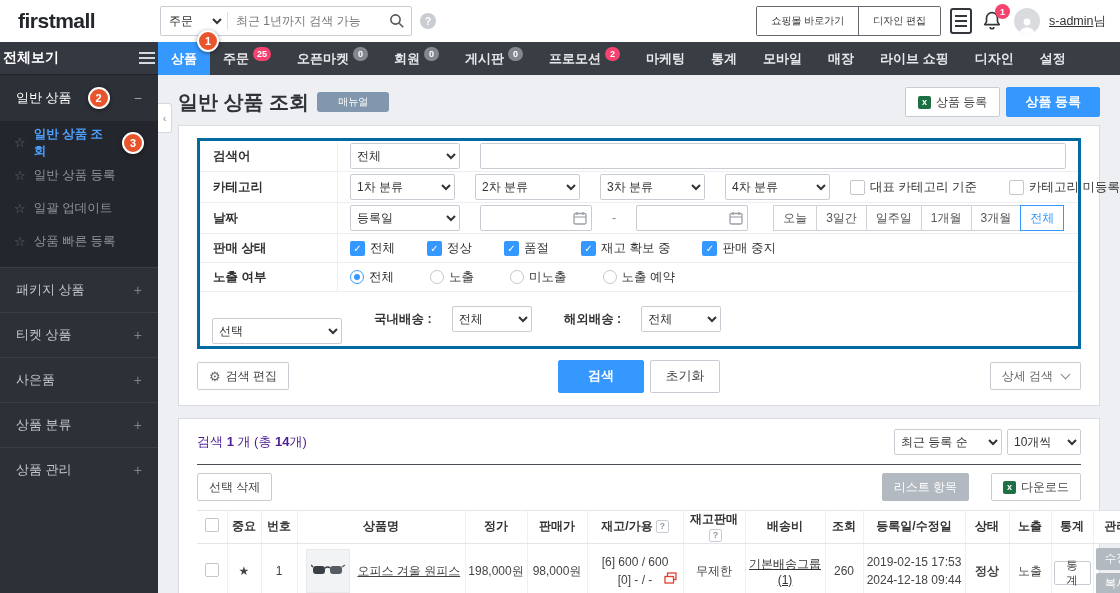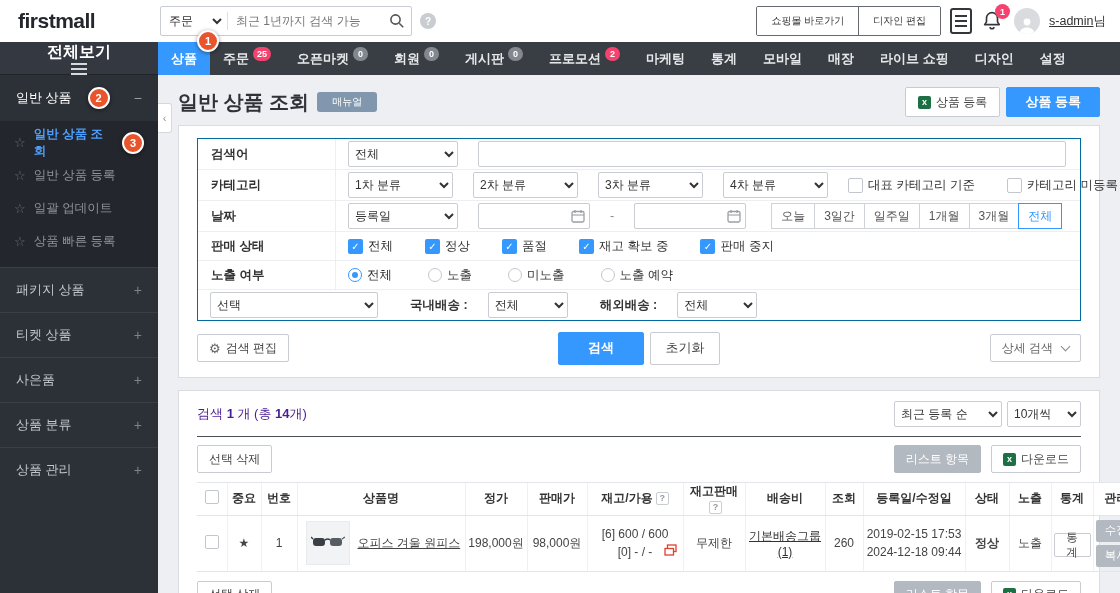--- a/index.html
+++ b/index.html
@@ -25,21 +25,21 @@
   .badge-dot { position:absolute; top:-4px; right:-5px; min-width:15px; height:15px; border-radius:8px; background:#f5426e; color:#fff; font-size:9px; font-weight:bold; display:flex; align-items:center; justify-content:center; padding:0 3px; }
   .avatar { width:26px; height:26px; border-radius:50%; background:#d9dbde; display:flex; align-items:flex-end; justify-content:center; overflow:hidden; }
   .username { font-size:12.5px; color:#333; }
   .username b { font-weight:normal; text-decoration:underline; }
 
   
   .shell { display:flex; height:551px; }
 
   
   .sidebar { width:158px; background:#2c3037; color:#b6bac1; flex-shrink:0; display:flex; flex-direction:column; }
-  .side-head { height:33px; background:#343841; border-bottom:1px solid #202329; display:flex; align-items:center; justify-content:space-between; padding:0 3px; color:#fff; font-weight:bold; font-size:16px; flex-shrink:0;flex-direction:column; }
+  .side-head { height:33px; background:#343841; border-bottom:1px solid #202329; display:flex; align-items:center; justify-content:space-between; padding:0 3px; color:#fff; font-weight:bold; font-size:14px; flex-shrink:0; }
   .burger { display:flex; flex-direction:column; gap:3px; width:16px; cursor:pointer; }
   .burger i { height:2px; background:#d6d9dd; display:block; }
   .side-group { height:46px; display:flex; align-items:center; padding:0 16px; color:#fff; font-size:13px; position:relative; cursor:pointer; }
   .side-group .minus { margin-left:auto; color:#9aa0a8; font-size:14px; }
   .step-badge { width:22px; height:22px; border-radius:50%; background:#e8552d; border:2px solid #fff; box-shadow:0 1px 4px rgba(0,0,0,.45); color:#fff; font-size:11px; font-weight:bold; display:flex; align-items:center; justify-content:center; flex-shrink:0; }
   .side-group .step-badge { margin-left:16px; }
   .submenu { background:#23262c; padding:5px 0 9px; }
   .sub-item { height:33px; display:flex; align-items:center; padding:0 14px; gap:8px; font-size:12.5px; color:#8f959d; cursor:pointer; }
   .sub-item .star { color:#686e77; font-size:13px; }
   .sub-item.active { color:#4d9ffb; font-weight:bold; }
@@ -55,35 +55,35 @@
   .nav-badge { margin-left:4px; min-width:15px; height:14px; border-radius:8px; font-size:9px; font-weight:bold; color:#fff; display:flex; align-items:center; justify-content:center; padding:0 4px; position:relative; top:-5px; }
   .nav-badge.pink { background:#f5426e; }
   .nav-badge.gray { background:#83878f; }
   .nav-tab .step-badge { position:absolute; top:-12px; right:-9px; z-index:9; }
 
   .content { flex:1; padding:8px 20px 0 20px; position:relative; overflow:hidden; }
   .collapse-tab { position:absolute; left:0; top:28px; width:14px; height:30px; background:#fff; border:1px solid #d5d8dc; border-left:none; border-radius:0 3px 3px 0; color:#8d929a; font-size:11px; display:flex; align-items:center; justify-content:center; cursor:pointer; }
 
   .title-row { display:flex; align-items:center; height:38px; }
   .page-title { font-size:20px; font-weight:bold; color:#2f3237; }
-  .manual-badge { margin-left:8px; background:#8197ad; color:#fff; font-size:10px; padding:3px 15px; border-radius:3px; cursor:pointer; }
+  .manual-badge { margin-left:8px; background:#8197ad; color:#fff; font-size:10px; padding:3px 21px; border-radius:3px; cursor:pointer; }
   .title-actions { margin-left:auto; display:flex; gap:6px; }
   .btn { display:inline-flex; align-items:center; justify-content:center; gap:5px; border:1px solid #c8ccd2; background:#fff; color:#444; font-size:12px; height:30px; padding:0 12px; border-radius:2px; cursor:pointer; }
   .btn.primary { background:#3598fe; border-color:#3598fe; color:#fff; font-size:13px; font-weight:bold; padding:0 18px; }
   .excel-ic { width:13px; height:13px; background:#1d7044; border-radius:2px; color:#fff; font-size:9px; font-weight:bold; display:flex; align-items:center; justify-content:center; line-height:1; }
 
   
   .panel { background:#fff; border:1px solid #d9dce1; margin-top:4px; padding:12px 18px; }
-  .ftable { border:1px solid #0369a1; }
+  .ftable { border:3px solid #0369a1; }
   .frow { display:flex; align-items:center; min-height:29px; border-bottom:1px solid #eceef1; }
   .frow:last-child { border-bottom:none; }
   .flabel { width:138px; align-self:stretch; display:flex; align-items:center; padding:0 13px; font-size:12.5px; font-weight:bold; color:#333; border-right:1px solid #eceef1; flex-shrink:0; }
   .fval { flex:1; display:flex; align-items:center; gap:20px; padding:2px 12px; font-size:12.5px; flex-wrap:nowrap; }
   select.ctl { height:26px; border:1px solid #c9cdd3; border-radius:2px; font-size:12px; color:#333; background:#fff; padding:0 2px; }
-  .w110 { width:110px; } .w105 { width:105px; } .w150 { width:168px; } .w80 { width:80px; }
+  .w110 { width:110px; } .w105 { width:105px; } .w150 { width:130px;margin-top:24px; } .w80 { width:80px; }
   input.ctl-text { height:26px; border:1px solid #c9cdd3; border-radius:2px; font-size:12px; padding:0 8px; flex:1; max-width:588px; }
   .date-box { position:relative; width:112px; }
   .date-box input { width:100%; height:26px; border:1px solid #c9cdd3; border-radius:2px; font-size:12px; padding:0 24px 0 8px; }
   .cal-ic { position:absolute; right:5px; top:6px; width:14px; height:14px; }
   .dash { color:#888; }
   .quick { display:flex; margin-left:6px; }
   .qbtn { height:26px; padding:0 9px; background:#fff; border:1px solid #cfd3d8; font-size:12px; color:#555; margin-left:-1px; cursor:pointer; position:relative; }
   .qbtn.active { border-color:#3598fe; color:#3598fe; z-index:1; }
   .chk { display:inline-flex; align-items:center; gap:5px; margin-right:12px; cursor:pointer; white-space:nowrap; }
   .chk .box { width:15px; height:15px; border-radius:2px; background:#3598fe; color:#fff; font-size:10px; display:flex; align-items:center; justify-content:center; }
@@ -101,21 +101,21 @@
   .gear { font-size:13px; color:#666; }
 
   
   .results { background:#fff; border:1px solid #d9dce1; margin-top:12px; padding:10px 18px 12px; }
   .sum-row { display:flex; align-items:center; }
   .sum-text { font-size:13px; color:#4c1d95; }
   .sum-text b { font-weight:bold; }
   .sum-row .sel-wrap { margin-left:auto; display:flex; gap:5px; }
   .toolbar { display:flex; align-items:center; margin-top:9px; padding-top:8px; border-top:1px solid #4a4f55; }
   .toolbar.bottom { border-top:none; padding-top:0; margin-top:9px; }
-  .toolbar .right { margin-left:auto; display:flex; gap:10px;border-radius:10px; }
+  .toolbar .right { margin-left:auto; display:flex; gap:22px;border-radius:10px; }
   .btn.small { height:28px; font-size:12px; padding:0 11px; }
   .btn.graybtn { background:#b3b9c0; border-color:#b3b9c0; color:#fff; }
 
   table.grid { width:100%; border-collapse:collapse; table-layout:fixed; margin-top:9px; }
   table.grid th { font-size:12px; font-weight:bold; color:#333; height:30px; border-bottom:1px solid #e2e5e9; border-top:1px solid #e2e5e9; background:#fff; padding:0 2px; }
   table.grid th, table.grid td { border-left:1px solid #eef0f3; text-align:center; }
   table.grid th:first-child, table.grid td:first-child { border-left:none; }
   table.grid td { height:56px; font-size:12px; color:#444; border-bottom:1px solid #e2e5e9; padding:2px; }
   .hq { display:inline-flex; width:13px; height:13px; border:1px solid #c9cdd3; border-radius:2px; color:#999; font-size:9px; align-items:center; justify-content:center; margin-left:3px; position:relative; top:-1px; }
   .ck { width:14px; height:14px; border:1px solid #c3c7cd; border-radius:2px; background:#fff; display:inline-block; }

